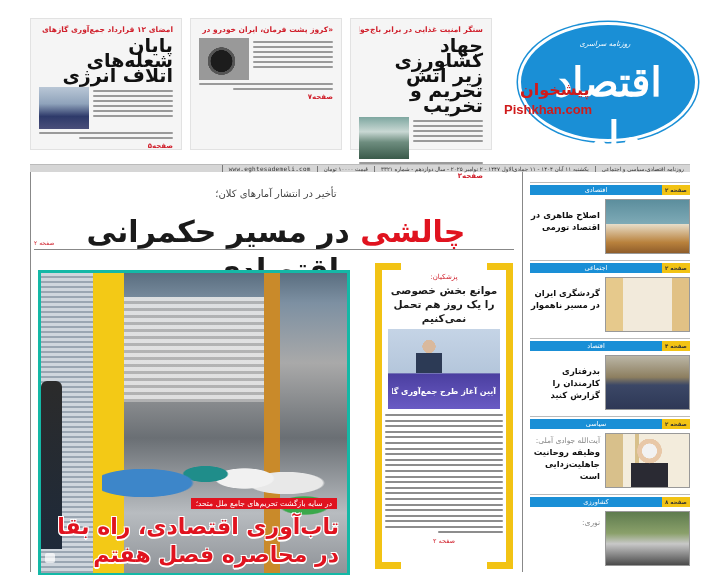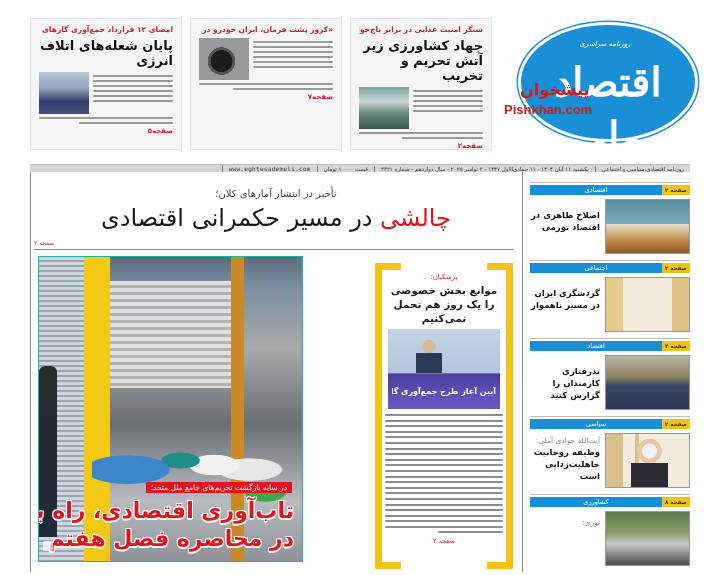--- a/index.html
+++ b/index.html
@@ -3,21 +3,21 @@
 <meta charset="utf-8">
 <style>
   * { box-sizing: border-box; margin: 0; padding: 0; }
   html, body { width: 720px; height: 575px; background: #ffffff; overflow: hidden; }
   body { font-family: "DejaVu Sans", sans-serif; color: #1a1a1a; position: relative; direction: rtl; }
 
   
   .top-strip { position: absolute; top: 18px; left: 30px; width: 640px; height: 132px; }
   .teaser { position: absolute; top: 0; height: 132px; background: #f5f5f5; border: 1px solid #e2e2e2; padding: 6px 8px 4px 8px; }
   .teaser .kicker { color: #d0202c; font-size: 7.5px; font-weight: bold; white-space: nowrap; overflow: hidden; }
-  .teaser .title { font-size: 13px; font-weight: bold; line-height: 15px; margin-top: 4px; color: #111; }
+  .teaser .title { font-size: 19px; font-weight: bold; line-height: 15px; margin-top: 4px; color: #111; }
   .teaser .body { display: flex; gap: 4px; margin-top: 4px; }
   .teaser .thumb { width: 50px; height: 42px; flex: none; }
   .teaser .lines { flex: 1; }
   .teaser .line { height: 2px; background: #9a9a9a; margin: 3px 0; border-radius: 1px; }
   .teaser .more-lines .line { height: 2px; margin: 3px 0; }
   .teaser .page { color: #d0202c; font-size: 7px; font-weight: bold; margin-top: 3px; }
   .t1 { left: 0px; width: 152px; }
   .t2 { left: 160px; width: 152px; }
   .t3 { left: 320px; width: 142px; }
 
@@ -36,27 +36,27 @@
   .info-bar { position: absolute; top: 164px; left: 30px; width: 660px; height: 8px; background: #d6d6d6; border-top: 1px solid #bbb; display: flex; align-items: center; font-size: 5.5px; color: #333; }
   .info-bar span { padding: 0 6px; border-left: 1px solid #777; white-space: nowrap; }
   .info-bar .url { direction: ltr; font-family: "DejaVu Sans Mono", monospace; font-size: 6px; letter-spacing: 0.3px; }
 
   
   .frame { position: absolute; top: 172px; left: 30px; width: 492px; height: 400px; border-left: 1px solid #888; }
   .frame-right { position: absolute; top: 172px; left: 522px; width: 0; height: 400px; border-left: 1px solid #888; }
 
   .headline-zone { position: absolute; top: 176px; left: 34px; width: 484px; height: 72px; text-align: center; }
   .headline-zone .kicker { font-size: 10px; color: #444; margin-top: 12px; }
-  .headline-zone .title { font-size: 24px; font-weight: normal; line-height: 38px; margin-top: 0; font-family: "DejaVu Sans", sans-serif; letter-spacing: -1px; }
+  .headline-zone .title { font-size: 30px; font-weight: bold; line-height: 38px; margin-top: 14px; font-family: "DejaVu Sans", sans-serif; letter-spacing: -1px; }
   .headline-zone .title .red { color: #e0131f; }
   .headline-zone .page { position: absolute; left: 0; bottom: 2px; font-size: 6px; color: #d0202c; }
   .headline-rule { position: absolute; top: 249px; left: 34px; width: 480px; height: 1px; background: #888; }
 
   
-  .photo-story { position: absolute; top: 256px; left: 38px; width: 265px; height: 306px; border: 1px solid #14b8a6; overflow: hidden; }
+  .photo-story { position: absolute; top: 270px; left: 38px; width: 312px; height: 306px; border: 3px solid #14b8a6; overflow: hidden; }
   .photo { position: absolute; inset: 0;
     background:
       linear-gradient(90deg, transparent 0 17%, #f3c916 17% 27%, transparent 27% 100%),
       linear-gradient(90deg, transparent 0 73%, #c98a2a 73% 78%, transparent 78% 100%),
       linear-gradient(180deg, #5a6e80 0%, #7d90a2 10%, #a9a9a9 30%, #6a6f74 55%, #b8bcc0 80%, #8f9398 100%);
   }
   .photo .shutter { position: absolute; left: 0; top: 0; width: 17%; height: 100%; background: repeating-linear-gradient(180deg, #cfd6dd 0 3px, #9aa6b2 3px 5px); }
   .photo .bags { position: absolute; left: 27%; top: 8%; width: 46%; height: 35%; background: repeating-linear-gradient(180deg, #e8e8e8 0 4px, #b5b5b5 4px 7px); opacity: 0.9; }
   .photo .sacks { position: absolute; left: 20%; bottom: 18%; width: 75%; height: 30%;
     background:

